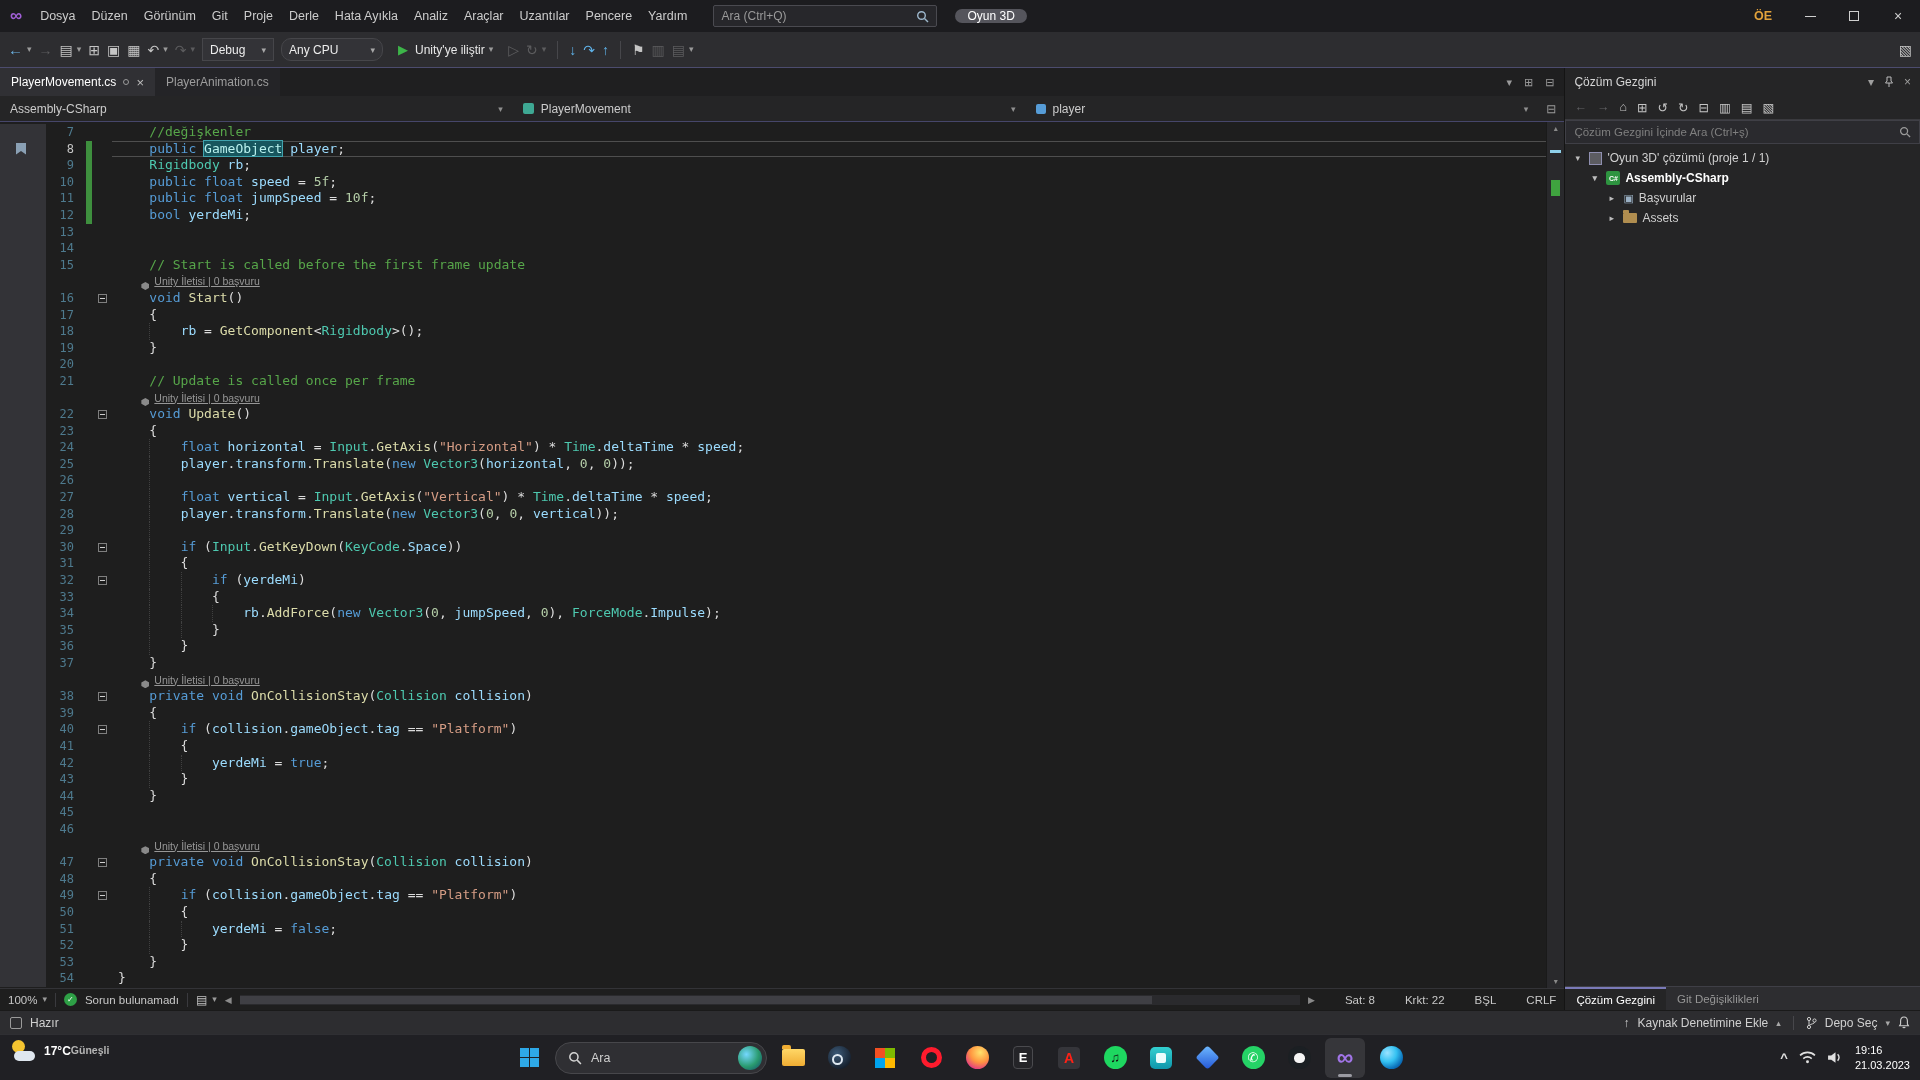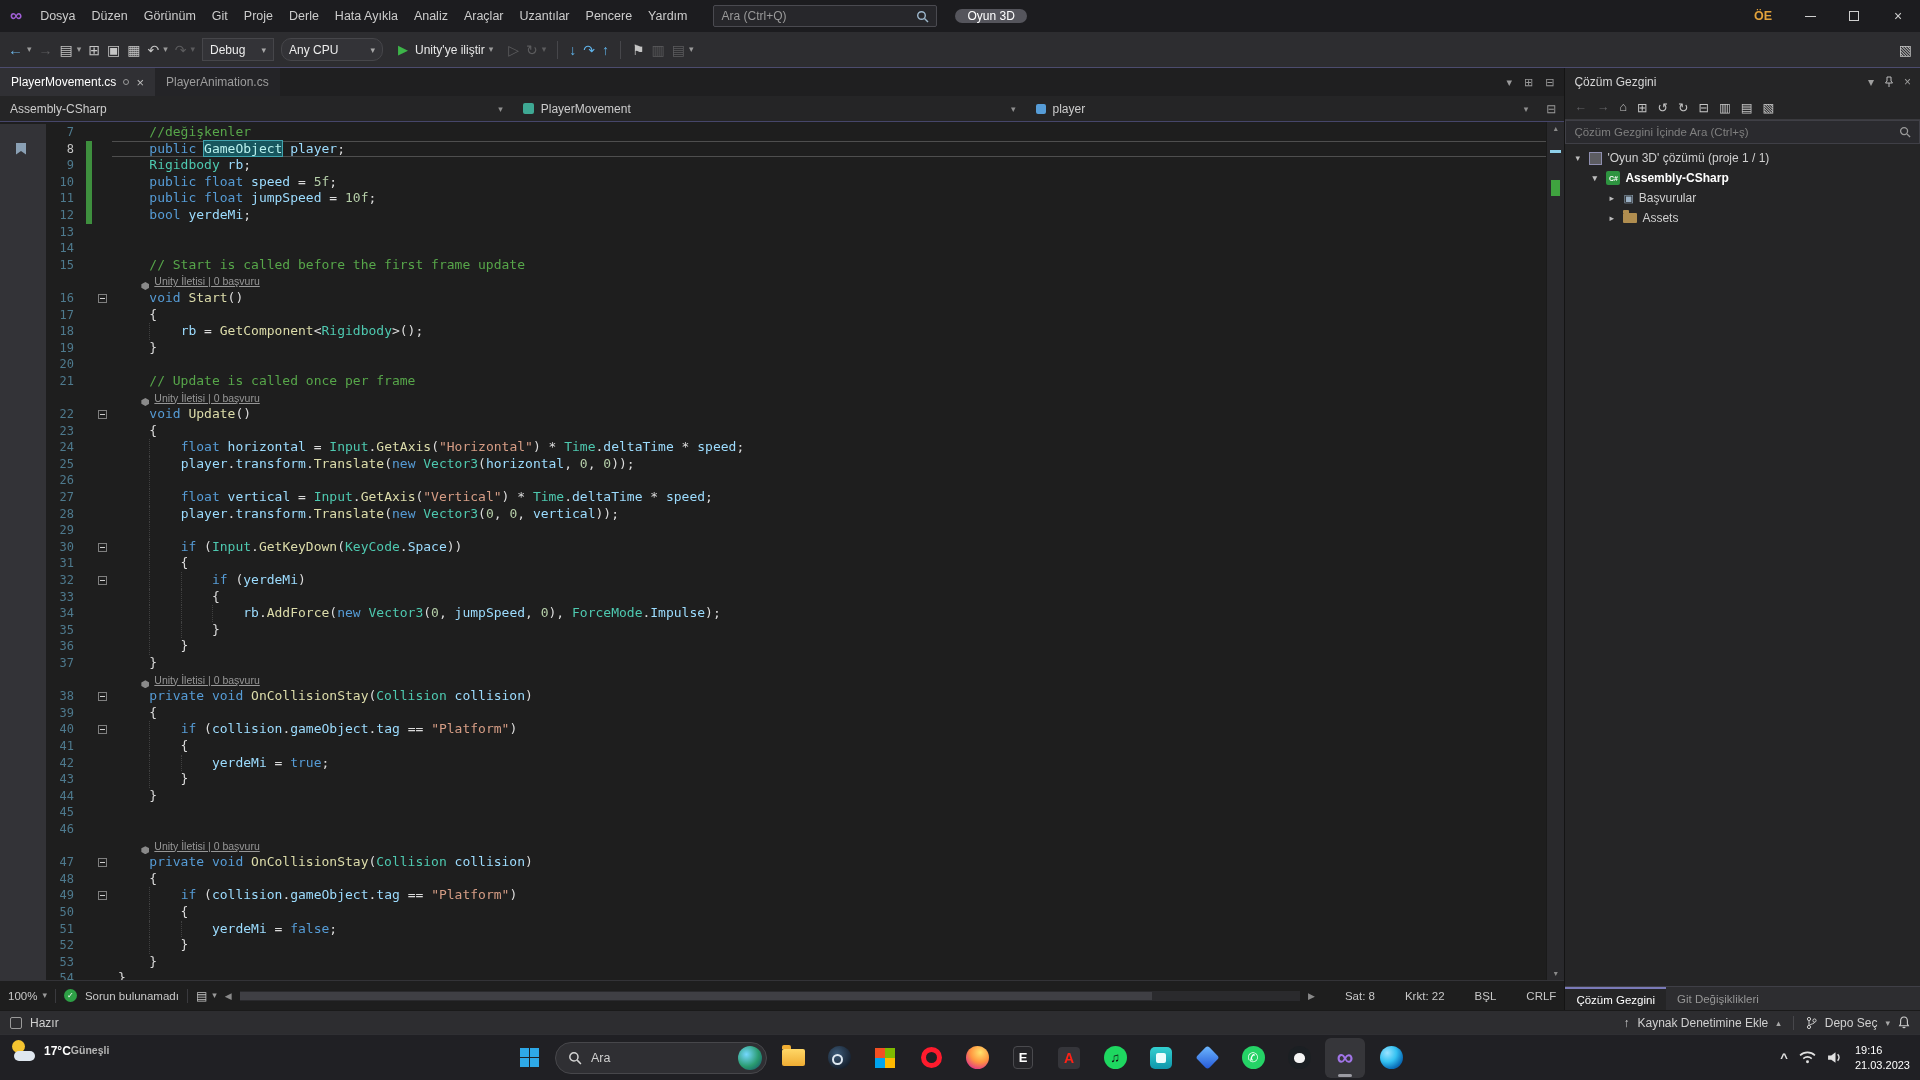--- a/index.html
+++ b/index.html
@@ -89,21 +89,21 @@
                font-family:"Liberation Sans",sans-serif; font-size:10.5px; color:#979797;text-decoration:underline; }
   .lens-icon { width:8px; height:8px; background:#8a8a8a;
                clip-path:polygon(50% 0,100% 28%,100% 72%,50% 100%,0 72%,0 28%); }
   .vscroll { width:18px; flex:none; background:#29292c; border-left:1px solid #1a1a1a; position:relative; }
   .vs-arrow { position:absolute; left:0; right:0; text-align:center; color:#8a8a8a; font-size:8px; }
   .vs-arrow.top { top:2px; } .vs-arrow.bot { bottom:2px; }
   .vmark-cyan { position:absolute; left:3px; right:3px; top:28px; height:3px; background:#8fd0ea; }
   .vmark-green { position:absolute; left:4px; right:4px; top:58px; height:16px; background:#3fa33f; }
 
   
-  .edstatus { height:30px; background:#1e1e1e; border-top:1px solid #333337; display:flex;
+  .edstatus { height:22px; background:#1e1e1e; border-top:1px solid #333337; display:flex;
               align-items:center; padding:0 8px; gap:8px; font-size:11.5px; color:#c8c8c8; }
   .esdiv { width:1px; height:14px; background: #3a3a3e; }
   .healthdot { width:13px; height:13px; border-radius:50%; background:#2ea046; color:#fff; font-size:8px;
                display:flex; align-items:center; justify-content:center; }
   .hsb-arrow { color:#8a8a8a; font-size:9px; }
   .hsb { flex:1; height:10px; background:#2a2a2d; position:relative; }
   .hsb-thumb { position:absolute; left:0; top:1px; bottom:1px; width:86%; background:#3f3f44; }
   .pos { margin-left:22px; }
 
   

